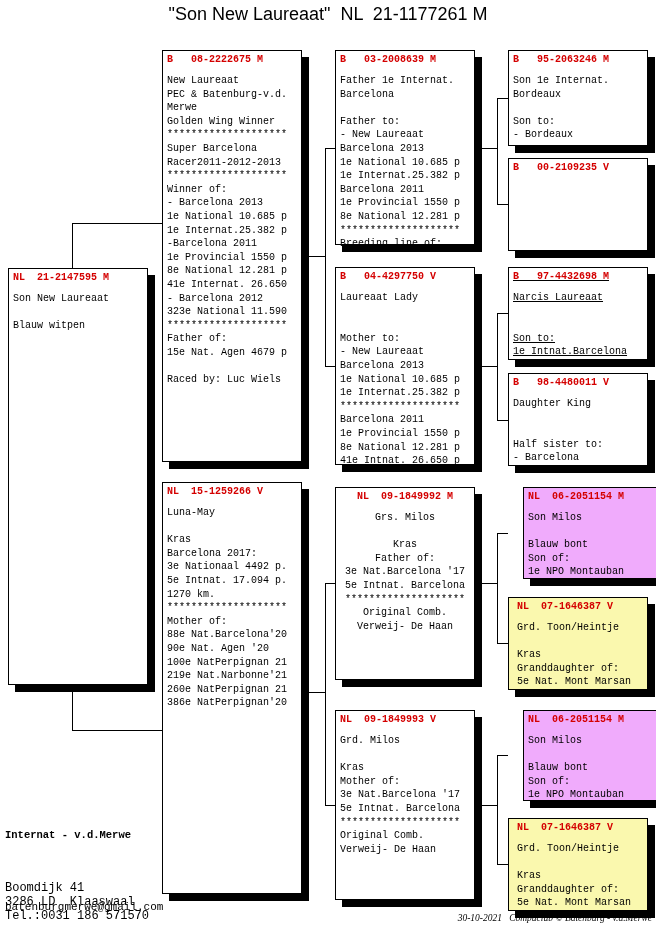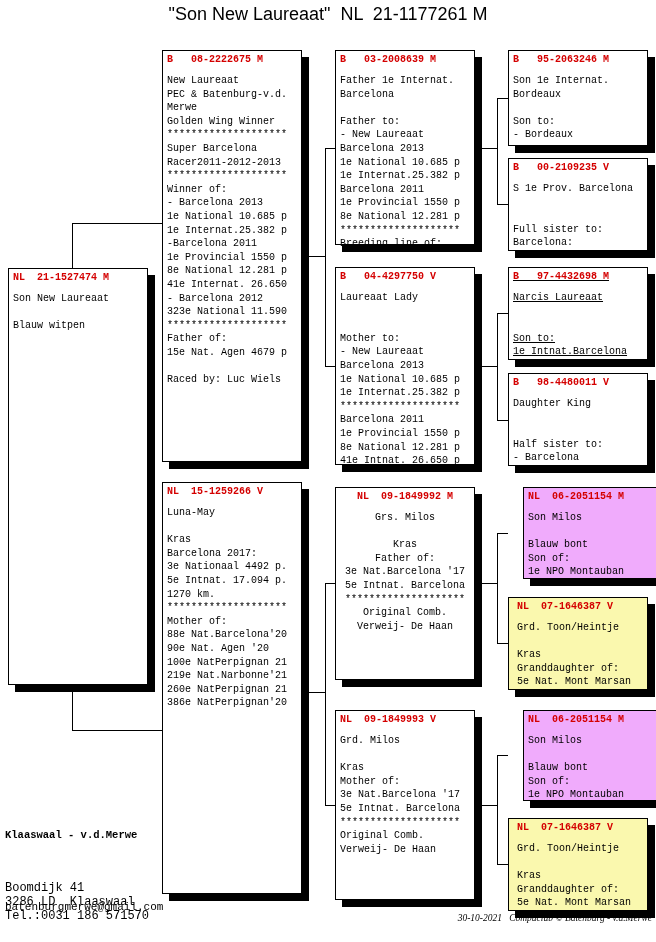--- a/index.html
+++ b/index.html
@@ -23,21 +23,21 @@
           font-style:italic;font-size:9.5px;white-space:pre;color:#000;}
 </style>
 </head>
 <body>
 
 <div class="page">
 
   <div class="title">"Son New Laureaat"  NL  21-1177261 M</div>
 
   <div class="box" style="left:8px;top:268px;width:140px;height:417px;">
-    <div class="bh">NL  21-1527474 M</div>
+    <div class="bh">NL  21-2147595 M</div>
     <div class="bb">Son New Laureaat
 
 Blauw witpen</div>
   </div>
 
   <div class="box" style="left:162px;top:50px;width:140px;height:412px;">
     <div class="bh">B   08-2222675 M</div>
     <div class="bb">New Laureaat
 PEC &amp; Batenburg-v.d.
 Merwe
@@ -141,25 +141,20 @@
   <div class="box" style="left:508px;top:50px;width:140px;height:96px;">
     <div class="bh">B   95-2063246 M</div>
     <div class="bb">Son 1e Internat.
 Bordeaux
 
 Son to:
 - Bordeaux</div>
   </div>
   <div class="box" style="left:508px;top:158px;width:140px;height:93px;">
     <div class="bh">B   00-2109235 V</div>
-    <div class="bb">S 1e Prov. Barcelona
-
-
-Full sister to:
-Barcelona:</div>
   </div>
   <div class="box" style="left:508px;top:267px;width:140px;height:93px;text-decoration:underline;">
     <div class="bh">B   97-4432698 M</div>
     <div class="bb">Narcis Laureaat
 
 
 Son to:
 1e Intnat.Barcelona</div>
   </div>
   <div class="box" style="left:508px;top:373px;width:140px;height:93px;">
@@ -231,21 +226,21 @@
   <div class="hl" style="left:475px;top:583px;width:22px;"></div>
   <div class="vl" style="left:497px;top:533px;height:110px;"></div>
   <div class="hl" style="left:497px;top:533px;width:11px;"></div>
   <div class="hl" style="left:497px;top:643px;width:11px;"></div>
 
   <div class="hl" style="left:475px;top:805px;width:22px;"></div>
   <div class="vl" style="left:497px;top:755px;height:109px;"></div>
   <div class="hl" style="left:497px;top:755px;width:11px;"></div>
   <div class="hl" style="left:497px;top:864px;width:11px;"></div>
 
-  <div class="contact-name">Klaaswaal - v.d.Merwe</div>
+  <div class="contact-name">Internat - v.d.Merwe</div>
   <div class="contact-addr">Boomdijk 41
 3286 LD  Klaaswaal
 Tel.:0031 186 571570</div>
   <div class="contact-email">batenburgmerwe@gmail.com</div>
 
   <div class="footer">30-10-2021   Compuclub © Batenburg - v.d.Merwe</div>
 
 </div>
 
 </body></html>

